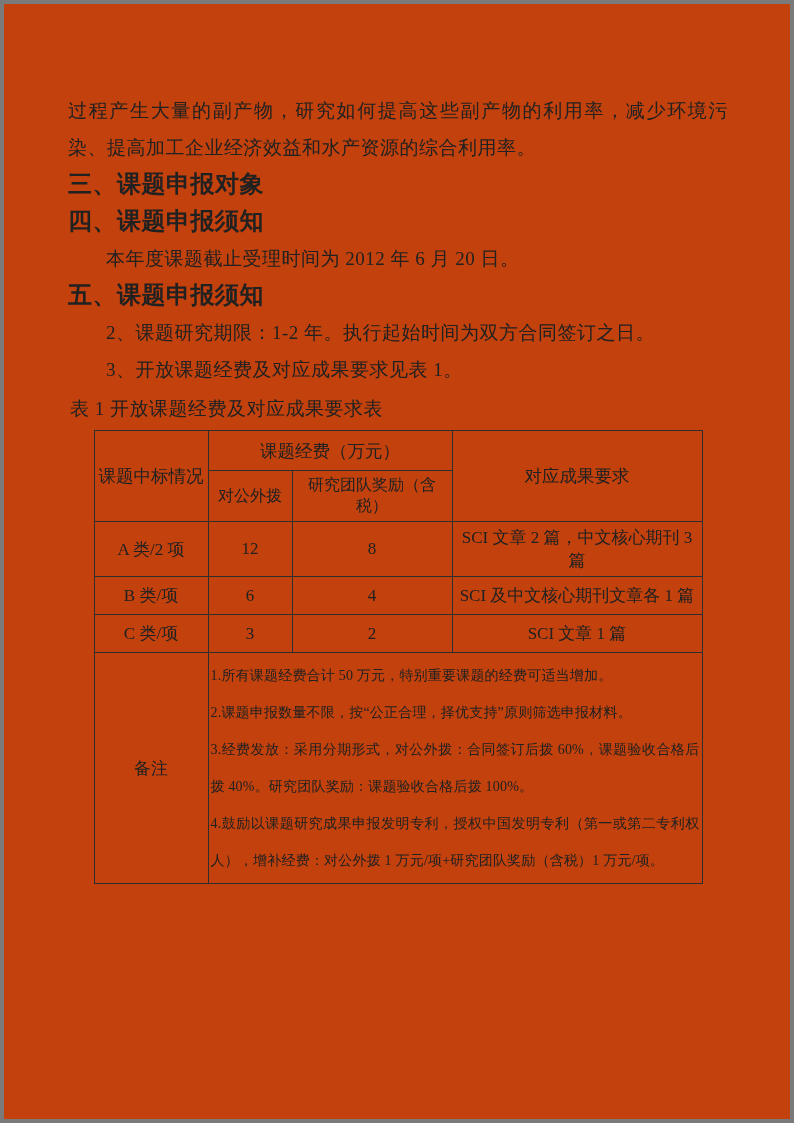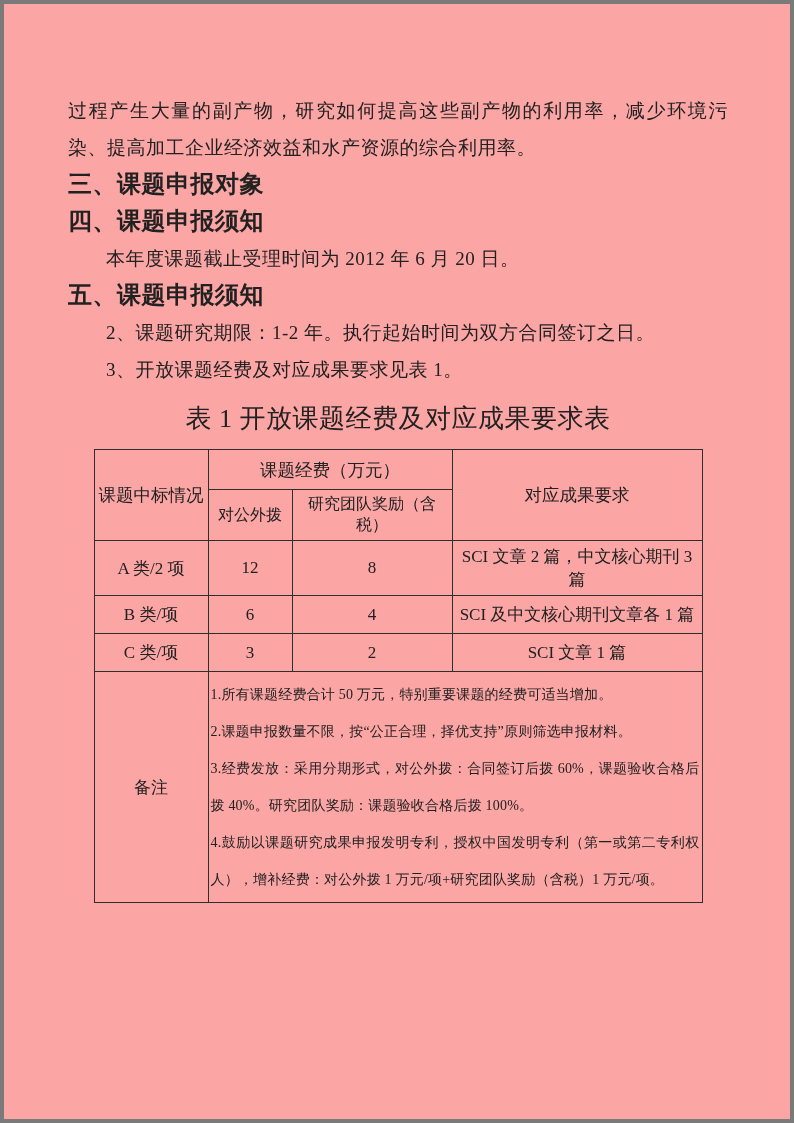--- a/index.html
+++ b/index.html
@@ -6,21 +6,21 @@
     margin: 0;
     padding: 0;
     background: #e9e9e9;
     font-family: "Liberation Serif", "DejaVu Serif", serif;
   }
   .page {
     position: relative;
     width: 794px;
     height: 1123px;
     box-sizing: border-box;
-    background: #fca5a5;
+    background: #c2410c;
     border: 4px solid #7a7a7a;
     padding: 88px 62px 0 64px;
     color: #212121;
     overflow: hidden;
   }
   .para {
     font-size: 19px;
     line-height: 37px;
     margin: 0;
     text-align: justify;
@@ -28,24 +28,24 @@
   }
   .indent { text-indent: 2em; }
   .heading {
     font-size: 24px;
     line-height: 37px;
     font-weight: bold;
     margin: 0;
     letter-spacing: 0.5px;
   }
   .table-title {
-    font-size: 26px;
+    font-size: 19px;
     line-height: 37px;
-    margin: 12px;
-    text-align: center;
+    margin: 2px;
+    text-align: left;
     letter-spacing: 0.5px;
   }
   table.req-table {
     width: 608px;
     margin: 3px auto 0;
     border-collapse: collapse;
     table-layout: fixed;
     font-size: 17px;
     color: #212121;
   }

